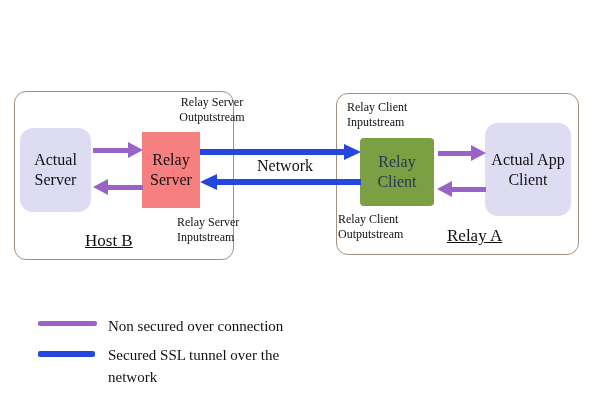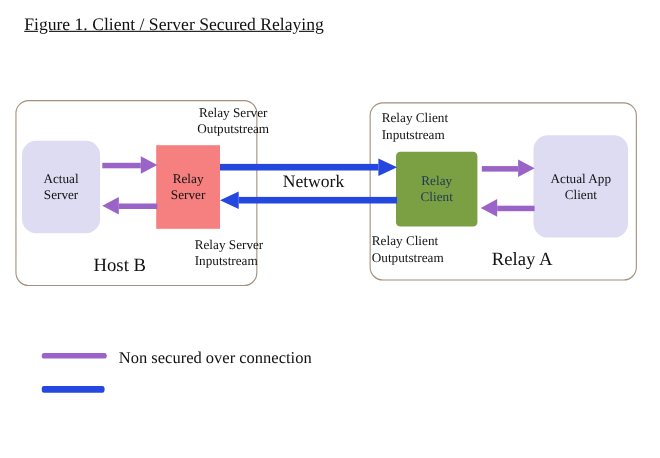--- a/index.html
+++ b/index.html
@@ -13,37 +13,37 @@
 
   .host{
     position:absolute;border:1px solid var(--c-border,#a3907e);
     border-radius:12px;background:transparent;
   }
   .host-b{left:14px;top:91px;width:218px;height:167px;}
   .host-a{left:336px;top:93px;width:241px;height:160px;}
 
   .node{
     position:absolute;display:flex;align-items:center;justify-content:center;
-    text-align:center;font-size:12px;line-height:1.25;
+    text-align:center;font-size:16px;line-height:1.25;
   }
   .node-lav{background:var(--c-lavender,#dedcf3);border-radius:13px;}
   .actual-server{left:20px;top:128px;width:71px;height:84px;padding:0 4px;box-sizing:border-box;}
   .relay-server{left:142px;top:132px;width:58px;height:76px;background:var(--c-salmon,#f5807f);padding:0 3px;box-sizing:border-box;}
   .relay-client{left:360px;top:138px;width:74px;height:68px;background:var(--c-green,#7ba044);border-radius:4px;color:var(--c-relay_client_text,#203a54);padding:0 10px;box-sizing:border-box;}
   .actual-app-client{left:485px;top:123px;width:86px;height:93px;padding:0 0;box-sizing:border-box;}
 
   .stream-label{
     position:absolute;font-size:12px;line-height:15px;white-space:pre-line;
   }
   .rs-out{left:168px;top:95px;width:88px;text-align:center;}
   .rs-in{left:177px;top:215px;text-align:left;}
   .rc-in{left:347px;top:100px;text-align:left;}
   .rc-out{left:338px;top:212px;text-align:left;}
 
-  .host-label{position:absolute;font-size:17px;}
+  .host-label{position:absolute;font-size:17px;text-decoration:underline;}
   .host-b-label{left:85px;top:231px;}
   .host-a-label{left:447px;top:226px;}
 
   .network-label{position:absolute;left:257px;top:157px;font-size:16px;}
 
   .arrow{position:absolute;display:flex;align-items:center;}
   .seg{flex:1;}
   .seg.p{height:5px;background:var(--c-purple,#9a63c8);}
   .seg.b{height:6px;background:var(--c-blue,#2447e0);}
   .head{width:0;height:0;}
@@ -57,21 +57,20 @@
   .legend-blue{left:38px;top:351px;width:57px;height:6px;background:var(--c-blue,#2447e0);border-radius:2px;}
   .legend-text{position:absolute;font-size:15px;line-height:22px;white-space:pre-line;}
   .legend-text-1{left:108px;top:315px;}
   .legend-text-2{left:108px;top:344px;}
 </style>
 </head>
 <body>
 
 <div class="canvas">
 
-  <div class="title">Figure 1. Client / Server Secured Relaying</div>
 
   <div class="host host-b"></div>
   <div class="host host-a"></div>
 
   <div class="node node-lav actual-server">
     <span>Actual Server</span>
   </div>
   <div class="node relay-server">
     <span>Relay Server</span>
   </div>
@@ -118,14 +117,16 @@
     <div class="head r b"></div>
   </div>
   <div class="arrow" style="left:200px;top:174px;width:161px;height:16px;">
     <div class="head l b"></div>
     <div class="seg b"></div>
   </div>
 
   <div class="legend-swatch legend-purple"></div>
   <div class="legend-text legend-text-1">Non secured over connection</div>
   <div class="legend-swatch legend-blue"></div>
+  <div class="legend-text legend-text-2">Secured SSL tunnel over the
+network</div>
 
 </div>
 
 </body></html>

